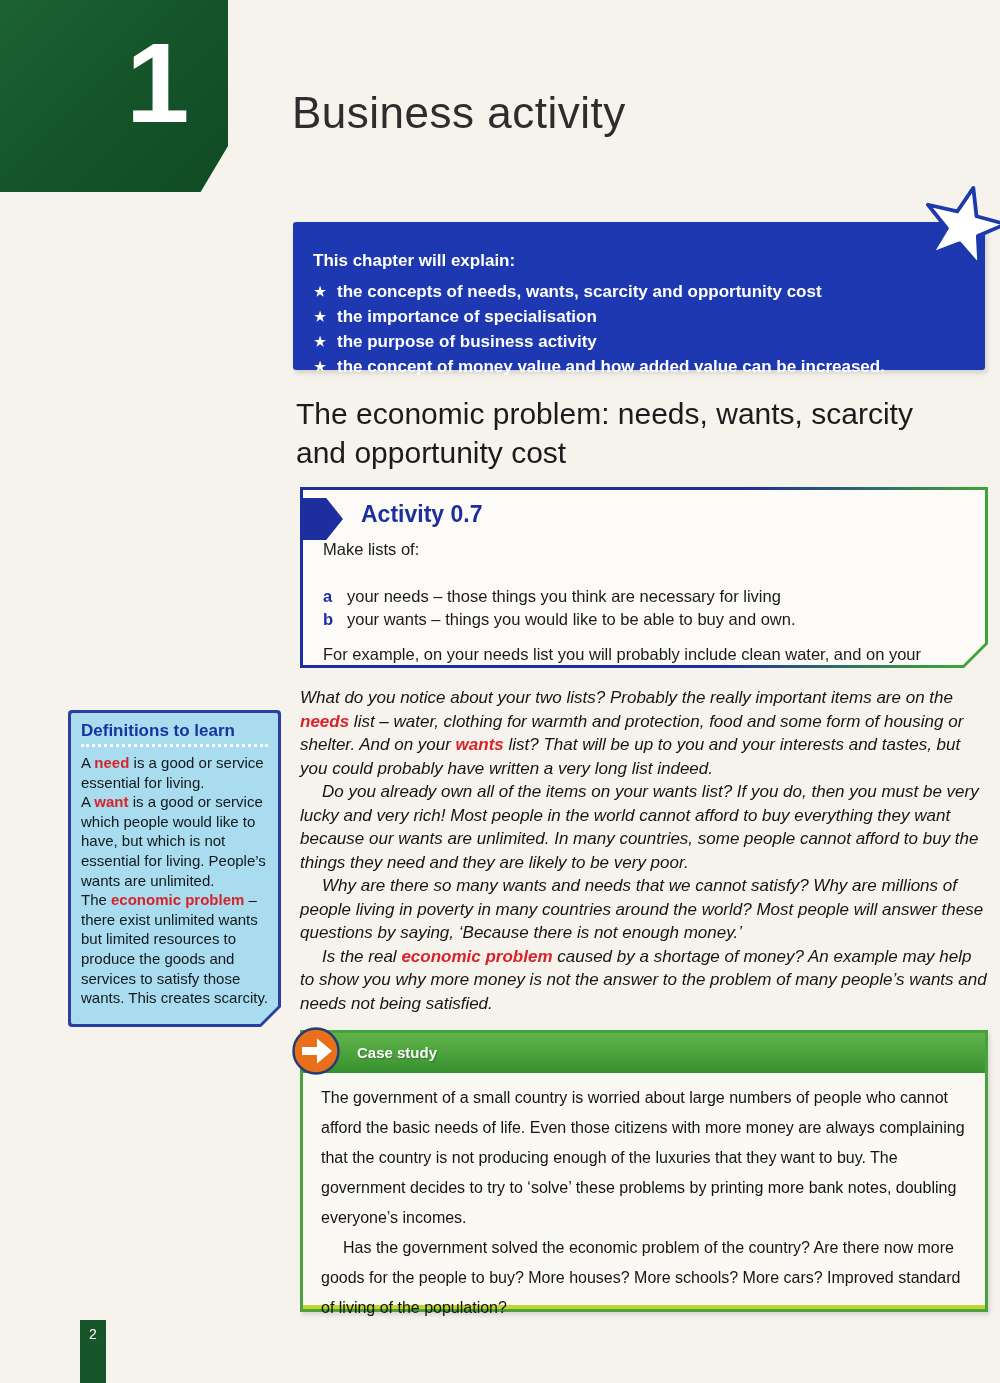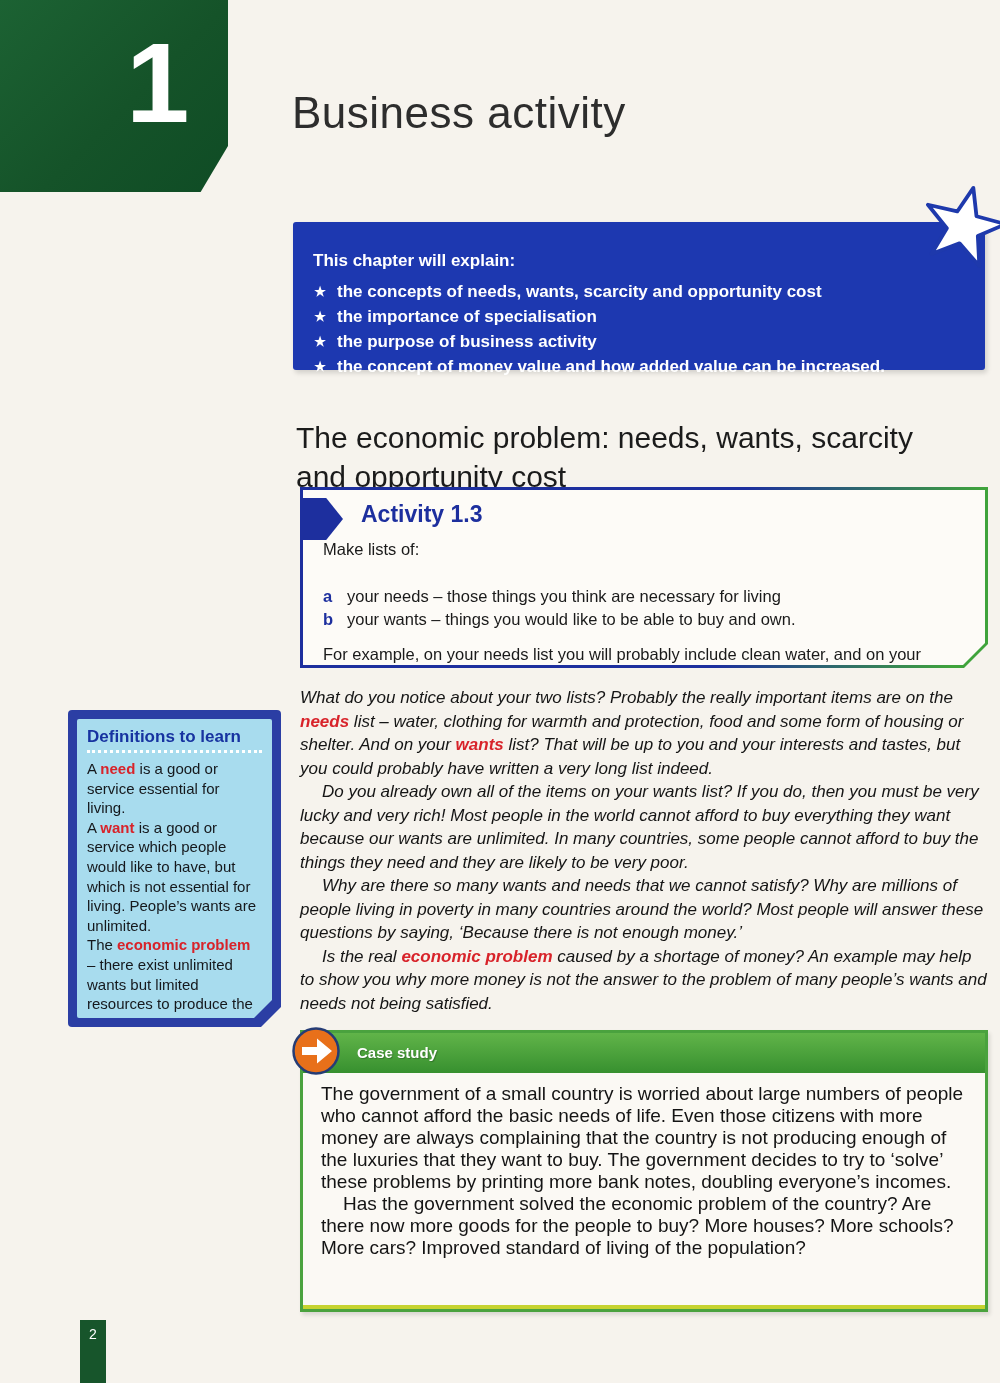--- a/index.html
+++ b/index.html
@@ -22,63 +22,63 @@
   .intro-box{position:absolute;left:293px;top:222px;width:692px;height:148px;background:#1d38b0;
     border-radius:3px;color:#fff;padding:29px 20px;box-sizing:border-box;
     box-shadow:2px 3px 5px rgba(0,0,0,.15);}
   .intro-heading{font-size:17px;font-weight:bold;margin-bottom:8px;}
   .ibullet{display:flex;gap:10px;font-size:17px;font-weight:bold;line-height:25px;}
   .star-b{font-size:13px;line-height:25px;width:14px;text-align:center;}
 
   .big-star{position:absolute;left:922px;top:180px;width:84px;height:90px;z-index:5;}
 
   .section-heading{position:absolute;left:296px;top:394px;width:620px;
-    font-size:30px;line-height:39px;color:#1b1b1b;margin-top:24px;}
+    font-size:30px;line-height:39px;color:#1b1b1b;}
 
   
   .activity-frame{position:absolute;left:300px;top:487px;width:688px;height:181px;
     background:linear-gradient(100deg,#1d2f9e 0%,#1d2f9e 62%,#3fa33b 95%);
     clip-path:polygon(0 0,100% 0,100% calc(100% - 24px),calc(100% - 24px) 100%,0 100%);
     padding:3px;box-sizing:border-box;}
   .activity-inner{width:100%;height:100%;background:#fdfbf7;
     clip-path:polygon(0 0,100% 0,100% calc(100% - 22px),calc(100% - 22px) 100%,0 100%);
     position:relative;box-sizing:border-box;padding:50px 22px 10px 20px;}
   .activity-chevron{position:absolute;left:0;top:8px;width:40px;height:42px;background:#1d2f9e;
     clip-path:polygon(0 0,58% 0,100% 50%,58% 100%,0 100%);}
   .activity-title{position:absolute;left:58px;top:11px;font-size:23px;font-weight:bold;color:#1d2f9e;}
   .activity-intro{font-size:16.5px;color:#1a1a1a;margin-bottom:26px;}
   .act-item{display:flex;gap:12px;font-size:16.5px;line-height:23px;color:#1a1a1a;}
   .act-label{font-weight:bold;color:#1d2f9e;min-width:12px;}
   .activity-example{margin-top:12px;font-size:16.5px;line-height:23px;color:#1a1a1a;}
 
   
   .def-frame{position:absolute;left:68px;top:710px;width:213px;height:317px;background:#2b3ea4;
     clip-path:polygon(0 0,100% 0,100% calc(100% - 20px),calc(100% - 20px) 100%,0 100%);
-    padding:9px;box-sizing:border-box;border-radius:4px;}
+    padding:3px;box-sizing:border-box;border-radius:4px;}
   .def-inner{width:100%;height:100%;background:#a8dcee;
     clip-path:polygon(0 0,100% 0,100% calc(100% - 18px),calc(100% - 18px) 100%,0 100%);
     box-sizing:border-box;padding:8px 10px;border-radius:2px;}
   .def-title{font-size:17px;font-weight:bold;color:#1733a0;}
   .def-divider{border-bottom:3px dotted #ffffff;margin:3px 0 6px;}
   .def-text{font-size:15px;line-height:19.6px;color:#15181c;white-space:pre-line;}
 
   
   .body-col{position:absolute;left:300px;top:686px;width:690px;font-size:17px;line-height:23.5px;color:#151515;}
   .body-col p{margin:0;font-style:italic;}
   p.ind{text-indent:22px;}
 
   
   .case-frame{position:absolute;left:300px;top:1030px;width:688px;height:282px;
     border:3px solid #4aa23e;background:#fbf9f4;box-sizing:border-box;
     box-shadow:inset 0 -4px 0 #c6d32f,2px 3px 4px rgba(0,0,0,.12);}
   .case-header{height:40px;background:linear-gradient(180deg,#61b449,#37902f);position:relative;}
   .case-title{color:#fff;font-weight:bold;font-size:15px;line-height:40px;padding-left:54px;
     text-shadow:1px 1px 1px rgba(0,0,0,.25);}
   .case-badge{position:absolute;left:-12px;top:-7px;width:50px;height:50px;}
-  .case-body{padding:10px 18px 12px;font-size:19px;line-height:22px;color:#141414;}
+  .case-body{padding:10px 18px 12px;font-size:16px;line-height:30px;color:#141414;}
   .case-body p{margin:0;}
 
   
   .page-tab{position:absolute;left:80px;top:1320px;width:26px;height:63px;background:#17552b;
     color:#fff;font-size:14px;text-align:center;padding-top:6px;box-sizing:border-box;}
 </style>
 </head>
 <body>
 
 <div class="banner">
@@ -117,21 +117,21 @@
         <span>the concept of money value and how added value can be increased.</span>
       </div>
     </div>
 </div>
 
 <div class="section-heading">The economic problem: needs, wants, scarcity and opportunity cost</div>
 
 <div class="activity-frame">
   <div class="activity-inner">
     <div class="activity-chevron"></div>
-    <div class="activity-title">Activity 1.3</div>
+    <div class="activity-title">Activity 0.7</div>
     <div class="activity-intro">Make lists of:</div>
     <div>
 
         <div class="act-item">
           <span class="act-label">a</span>
           <span>your needs – those things you think are necessary for living</span>
         </div>
 
         <div class="act-item">
           <span class="act-label">b</span>

